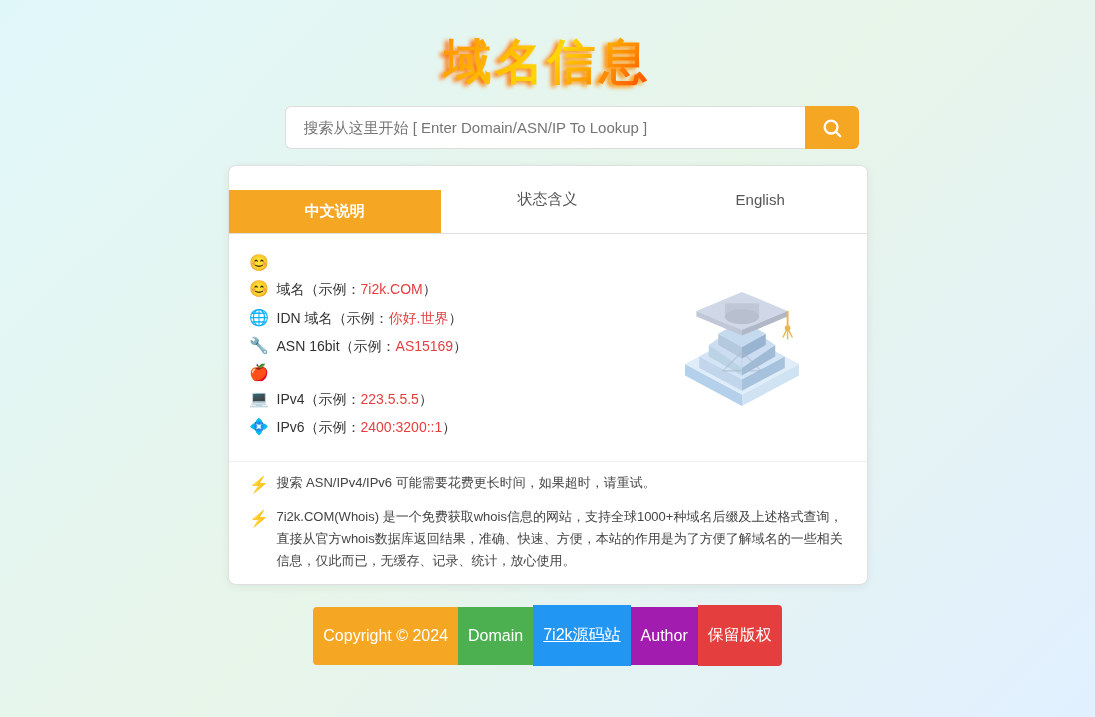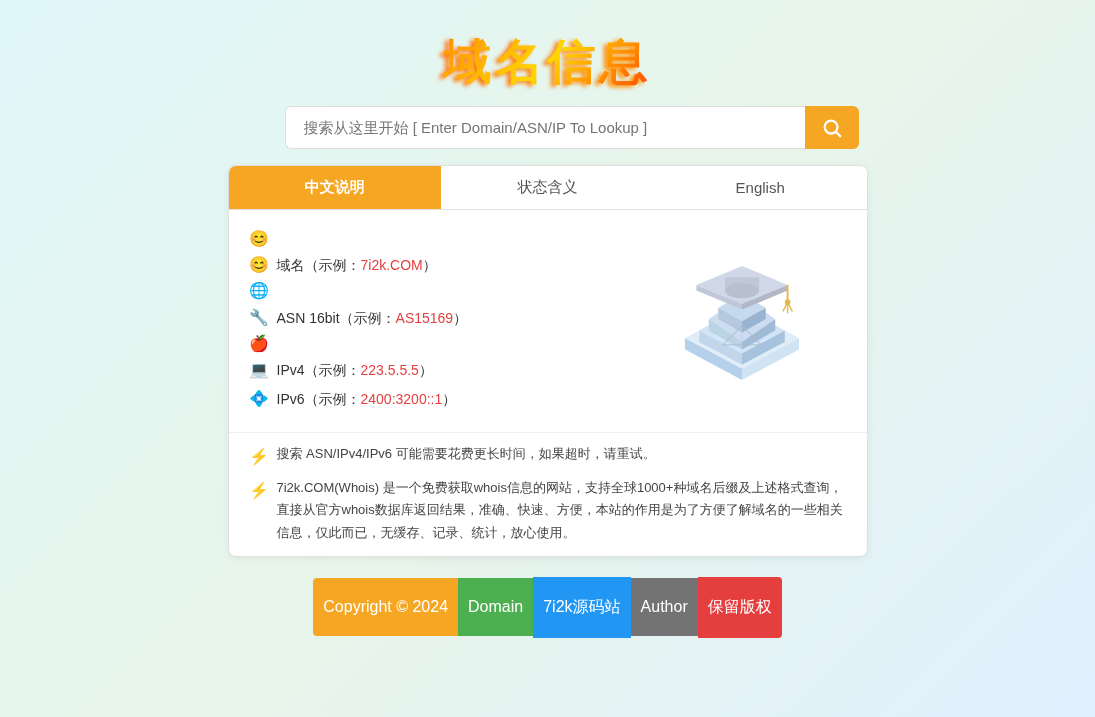--- a/index.html
+++ b/index.html
@@ -99,20 +99,21 @@
       color: #555;
       background: #fff;
       border: none;
       outline: none;
     }
 
     .tab.active {
       background: #f5a623;
       color: #fff;
       font-weight: bold;
+      margin-top: 24px;
     }
 
     #content-area {
       display: flex;
       padding: 18px 20px;
       position: relative;
     }
 
     #text-content {
       flex: 1;
@@ -188,24 +189,25 @@
       background: #f5a623;
       border-radius: 4px 0 0 4px;
     }
 
     .badge-domain {
       background: #4caf50;
     }
 
     .badge-link {
       background: #2196f3;
+      text-decoration: underline;
     }
 
     .badge-author {
-      background: #737373;
+      background: #a21caf;
     }
 
     .badge-rights {
       background: #e53e3e;
       border-radius: 0 4px 4px 0;
     }
 
     
     .iso-illustration {
       width: 190px;
@@ -242,20 +244,21 @@
         <span class="row-icon">😊</span>
       </div>
 
       <div class="content-row">
         <span class="row-icon">😊</span>
         <span>域名（示例：<a class="link-red" href="#">7i2k.COM</a>）</span>
       </div>
 
       <div class="content-row">
         <span class="row-icon">🌐</span>
+        <span>IDN 域名（示例：<a class="link-red" href="#">你好.世界</a>）</span>
       </div>
 
       <div class="content-row">
         <span class="row-icon">🔧</span>
         <span>ASN 16bit（示例：<a class="link-red" href="#">AS15169</a>）</span>
       </div>
 
       <div class="content-row">
         <span class="row-icon">🍎</span>
       </div>

